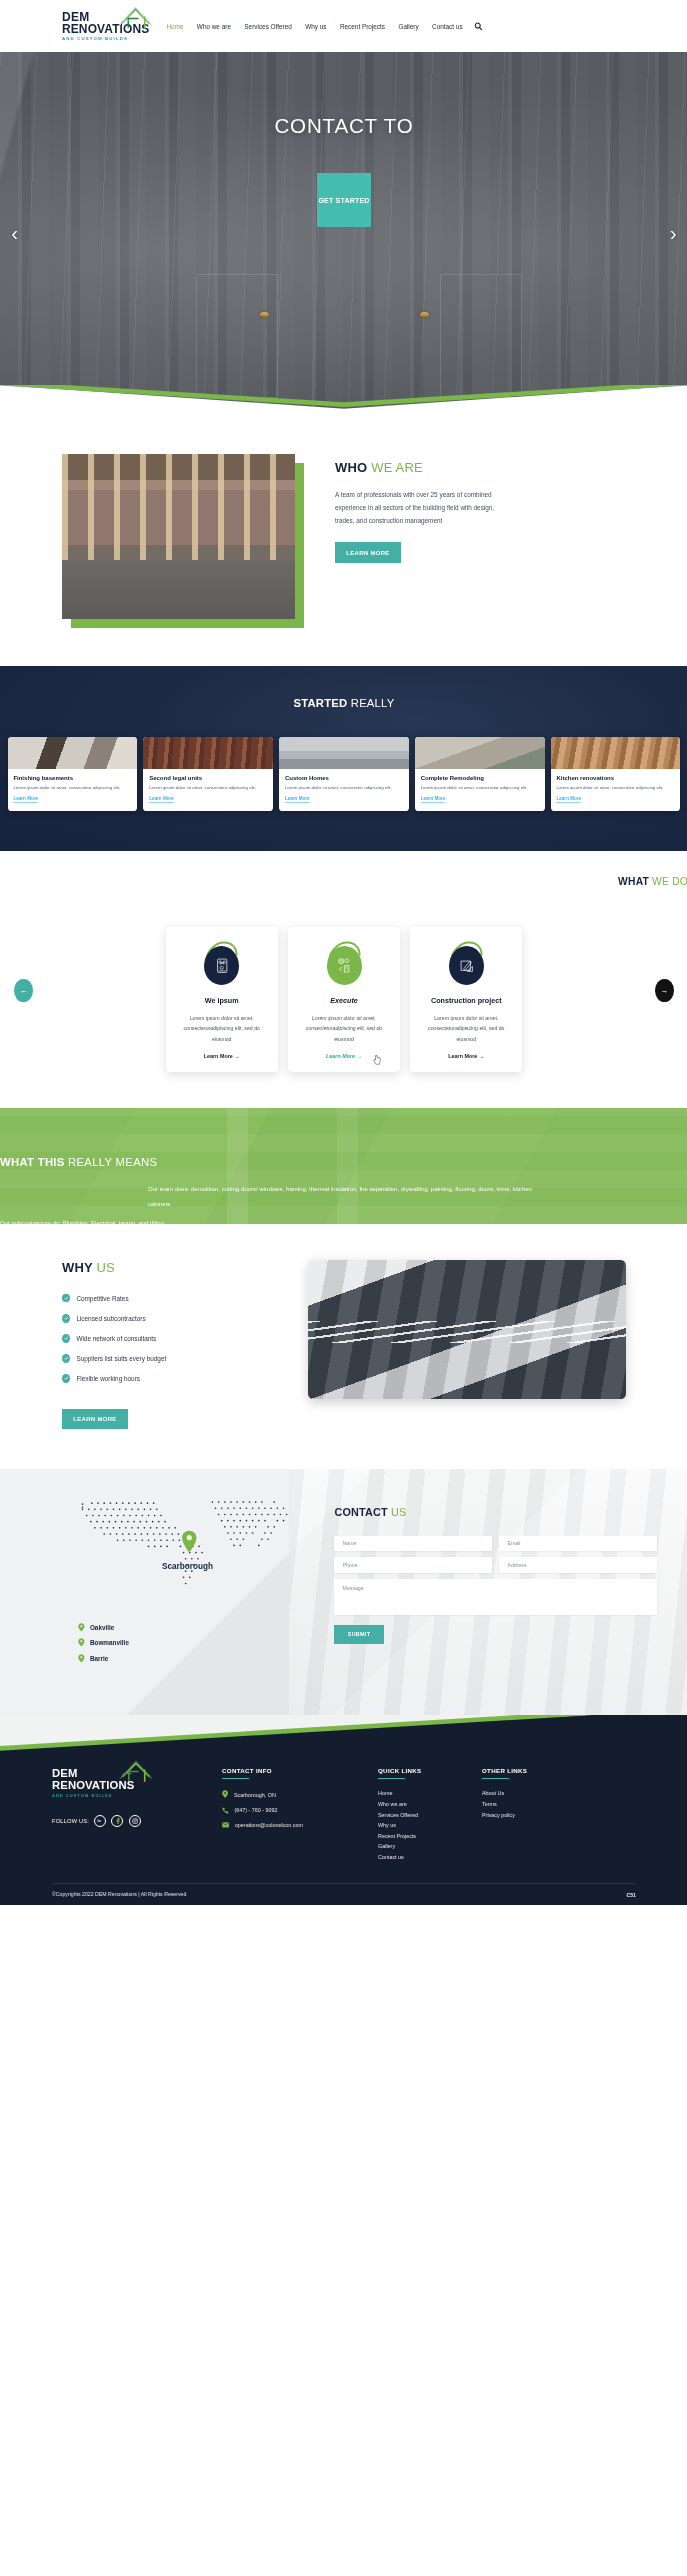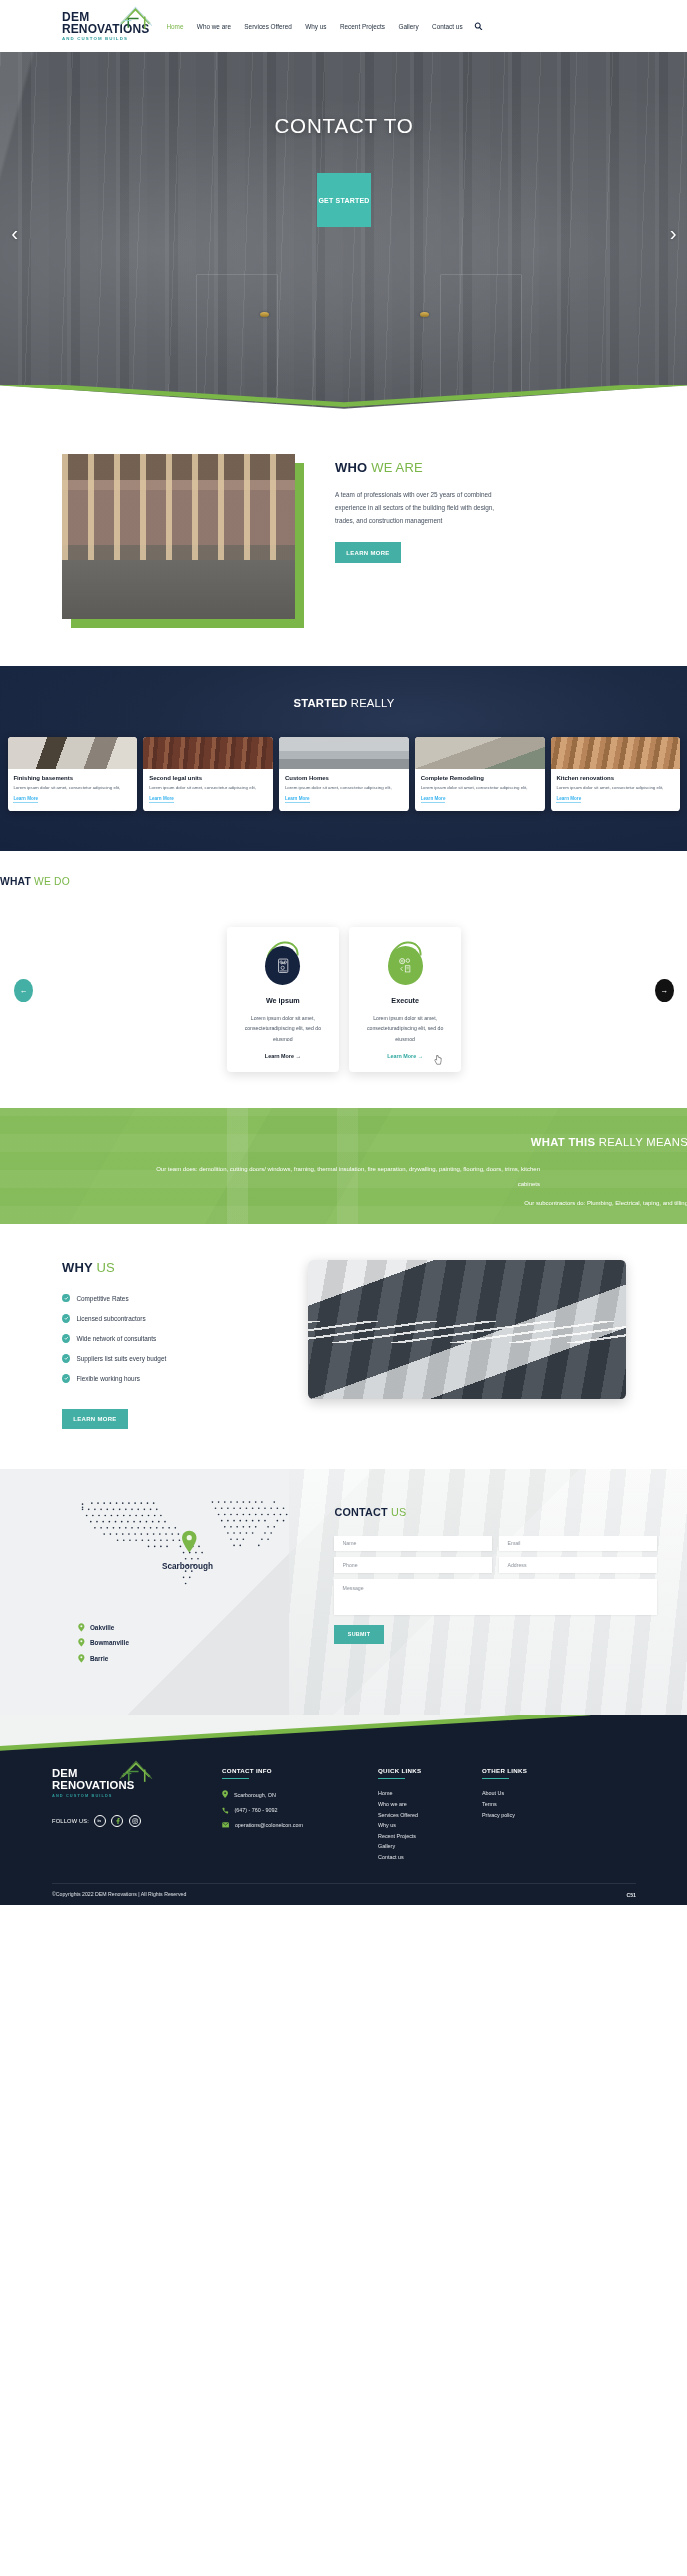--- a/index.html
+++ b/index.html
@@ -134,21 +134,21 @@
     font-weight: 700; text-decoration: none; border-bottom: 0.5px solid #8fd6f5; padding-bottom: 1px;
   }
   .img-a { background: linear-gradient(110deg,#d7d3cc 0 28%,#4a4137 28% 42%,#cfcac2 42% 62%,#8a8278 62% 78%,#ded9d1 78% 100%); }
   .img-b { background: repeating-linear-gradient(95deg,#6c3b2c 0 7.2px,#8d5740 7.2px 11.3px,#5d3226 11.3px 15.5px); }
   .img-c { background: linear-gradient(180deg,#c9cdd0 0 45%,#b0b5b9 45% 70%,#8f9498 70% 100%); }
   .img-d { background: linear-gradient(160deg,#c8c3b8 0 40%,#a9a398 40% 72%,#7e8a7a 72% 100%); }
   .img-e { background: repeating-linear-gradient(100deg,#b8855a 0 5.2px,#9a6c44 5.2px 10.3px,#d1a276 10.3px 16.5px); }
 
   
   .whatwedo { padding: 25px 0 36px; position: relative; }
-  .whatwedo .sec-title { text-align: left; font-size: 10.3px; }
+  .whatwedo .sec-title { text-align: right; font-size: 10.3px; }
   .wwd-row { display: flex; gap: 10.3px; justify-content: center; margin-top: 40px; }
   .wwd-card {
     width: 112px; background: #fff; border-radius: 4.1px; box-shadow: 0 2.1px 10.3px rgba(0,0,0,.13);
     padding: 16.5px 8.2px 12.4px; text-align: center;
   }
   .wwd-badge { width: 35px; height: 42px; margin: 0 auto 11.3px; position: relative; }
   .wwd-blob {
     position: absolute; inset: 3.1px 0 0 0; border-radius: 50%/52% 52% 48% 48%;
     display: flex; align-items: center; justify-content: center;
   }
@@ -177,21 +177,21 @@
     position: relative; height: 116px; overflow: hidden;
     background: linear-gradient(rgba(122,182,72,.88), rgba(122,182,72,.88)),
       linear-gradient(120deg,#dfe3e4 0 18%, #f2f3f3 18% 36%, #cfd4d5 36% 52%, #eceeee 52% 74%, #d9dddd 74% 100%);
   }
   .greenband::before {
     content:""; position:absolute; inset:0;
     background:
       linear-gradient(90deg, transparent 0 33%, rgba(255,255,255,.10) 33% 36%, transparent 36% 49%, rgba(255,255,255,.08) 49% 52%, transparent 52%),
       repeating-linear-gradient(0deg, rgba(255,255,255,.05) 0 17.5px, transparent 17.5px 36px);
   }
-  .gb-inner { position: relative; z-index: 3; text-align: right; padding-top: 28px; color: #fff; }
+  .gb-inner { position: relative; z-index: 3; text-align: left; padding-top: 48px; color: #fff; }
   .gb-title { font-size: 11.3px; font-weight: 400; letter-spacing: 0.3px; }
   .gb-title b { font-weight: 700; }
   .gb-line { font-size: 6px; line-height: 2.5; margin-top: 13.4px; }
   .gb-line2 { font-size: 6px; margin-top: 8.2px; }
 
   
   .whyus { padding: 36px 62px 40px; display: flex; gap: 30px; align-items: flex-start; }
   .whyus-left { width: 216px; }
   .why-list { margin-top: 18.5px; }
   .why-item { display: flex; align-items: center; gap: 6.7px; margin-bottom: 11.3px; }
@@ -425,21 +425,21 @@
               <circle cx="13" cy="19" r="3.2" fill="none" stroke="#fff" stroke-width="1.2"></circle>
               <line x1="7" y1="25" x2="21" y2="25" stroke="#fff" stroke-width="1.2"></line>
             </svg>
           </div>
         </div>
         <div class="wwd-name">We ipsum</div>
         <div class="wwd-desc">Lorem ipsum dolor sit amet, consecteturadipiscing elit, sed do eiusmod</div>
         <a href="#" class="wwd-link">Learn More →</a>
       </div>
 
-      <div class="wwd-card" style="position:relative;">
+      <div class="wwd-card" style="position:relative;font-style:italic;">
         <div class="wwd-badge">
           <div class="wwd-arc"></div>
           <div class="wwd-blob green">
             <svg width="15.5" height="16.5" viewBox="0 0 30 32">
               <circle cx="10" cy="8" r="5" fill="none" stroke="#fff" stroke-width="1.5"></circle>
               <circle cx="10" cy="8" r="1.8" fill="none" stroke="#fff" stroke-width="1.2"></circle>
               <circle cx="21" cy="7" r="3.4" fill="none" stroke="#fff" stroke-width="1.4"></circle>
               <rect x="16" y="17" width="9" height="12" fill="none" stroke="#fff" stroke-width="1.3"></rect>
               <line x1="18" y1="20" x2="23" y2="20" stroke="#fff" stroke-width="1"></line>
               <line x1="18" y1="23" x2="23" y2="23" stroke="#fff" stroke-width="1"></line>
@@ -448,20 +448,36 @@
           </div>
         </div>
         <div class="wwd-name">Execute</div>
         <div class="wwd-desc">Lorem ipsum dolor sit amet, consecteturadipiscing elit, sed do eiusmod</div>
         <a href="#" class="wwd-link teal">Learn More →</a>
         <svg class="cursor-hand" style="right:18.5px;bottom:7.2px;" viewBox="0 0 16 20">
           <path d="M5 1 v9 l-2-2 -1.5 2 4 8 h7 l1.5-7 v-5 h-2 v-1 h-2 v-1 h-2 V1z" fill="#fff" stroke="#333" stroke-width="1"></path>
         </svg>
       </div>
 
+      <div class="wwd-card">
+        <div class="wwd-badge">
+          <div class="wwd-arc"></div>
+          <div class="wwd-blob navy">
+            <svg width="15.5" height="15.5" viewBox="0 0 30 30">
+              <path d="M4 6 h18 v18 h-18z" fill="none" stroke="#fff" stroke-width="1.4"></path>
+              <path d="M9 21 L21 6 L24 9 L12 24z" fill="none" stroke="#fff" stroke-width="1.3"></path>
+              <path d="M16 26 L26 26 L26 16z" fill="none" stroke="#fff" stroke-width="1.3"></path>
+              <line x1="19" y1="24" x2="21" y2="22" stroke="#fff" stroke-width="1"></line>
+            </svg>
+          </div>
+        </div>
+        <div class="wwd-name">Construction project</div>
+        <div class="wwd-desc">Lorem ipsum dolor sit amet, consecteturadipiscing elit, sed do eiusmod</div>
+        <a href="#" class="wwd-link">Learn More →</a>
+      </div>
     </div>
   </div>
 
   <div class="greenband">
     <div class="gb-inner">
       <div class="gb-title">
         <b>WHAT THIS</b>
         <span>REALLY MEANS</span>
       </div>
       <div class="gb-line" style="max-width:392px;margin-left:auto;margin-right:auto;">Our team does: demolition, cutting doors/ windows, framing, thermal insulation, fire separation, drywalling, painting, flooring, doors, trims, kitchen cabinets</div>

